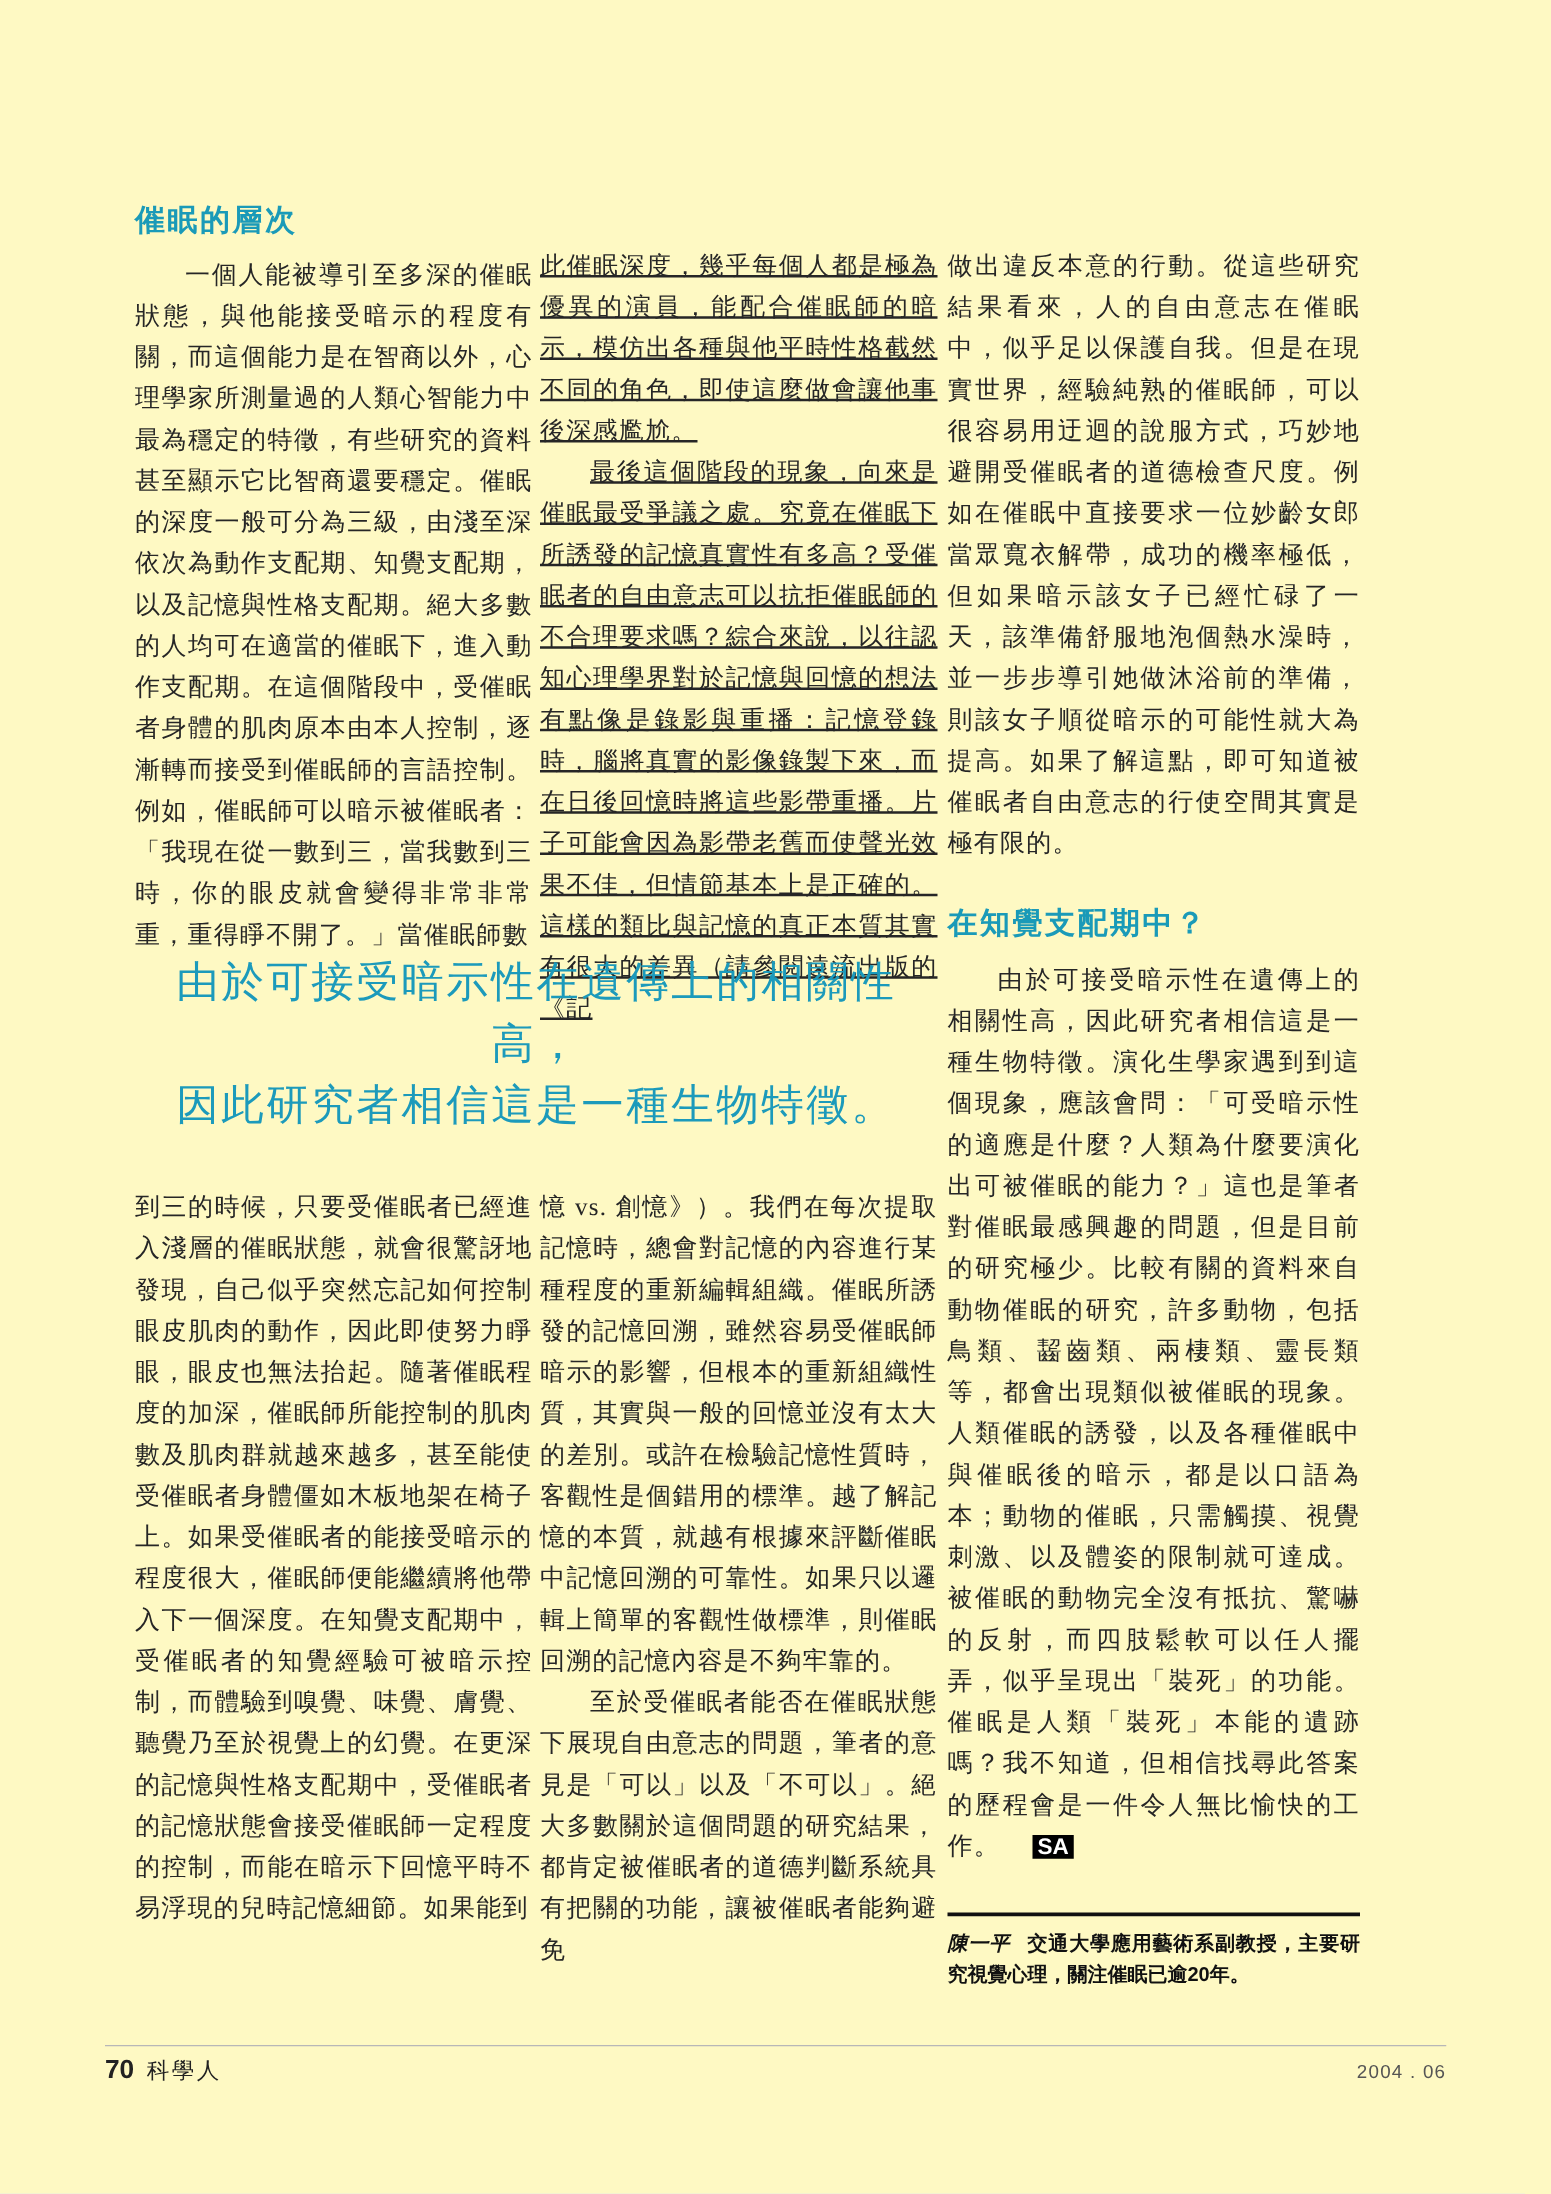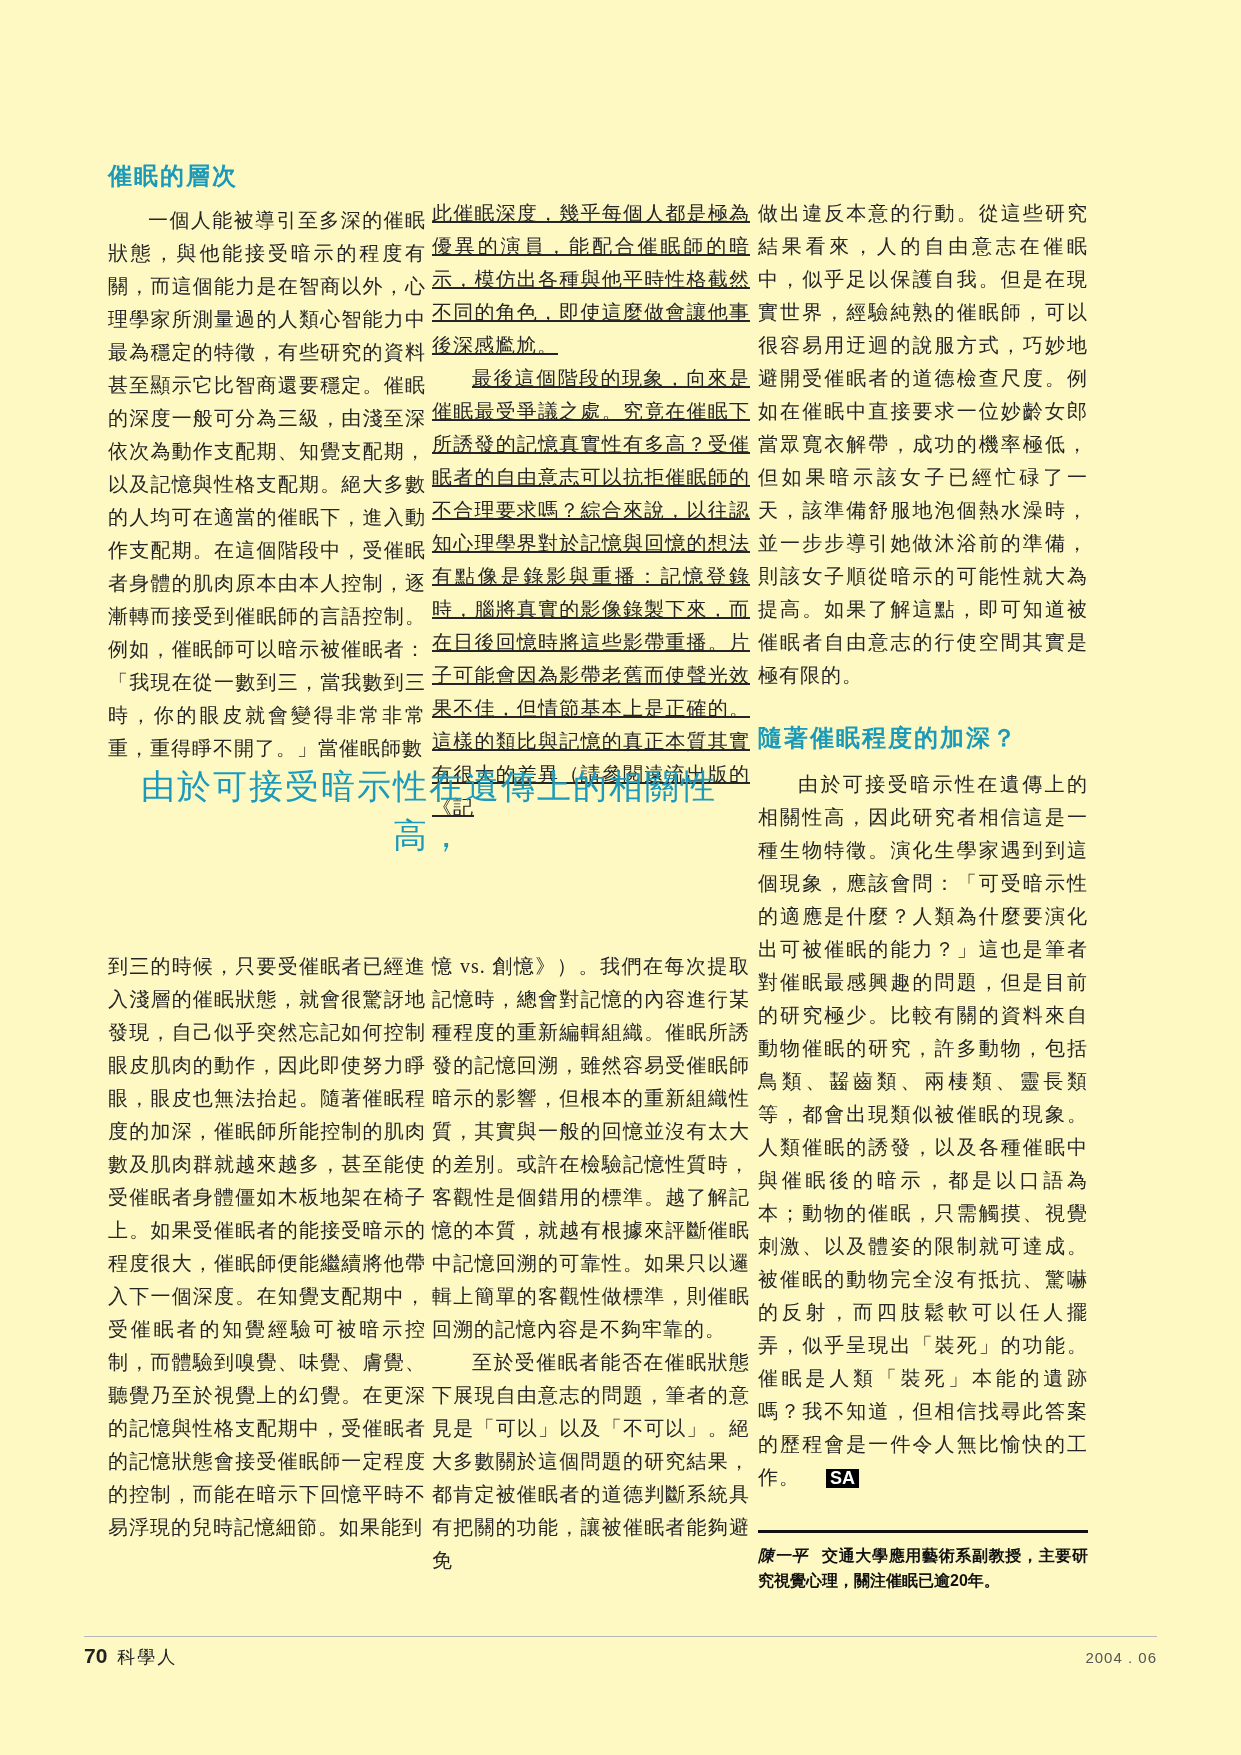--- a/index.html
+++ b/index.html
@@ -99,28 +99,29 @@
     <p class="body indent">一個人能被導引至多深的催眠狀態，與他能接受暗示的程度有關，而這個能力是在智商以外，心理學家所測量過的人類心智能力中最為穩定的特徵，有些研究的資料甚至顯示它比智商還要穩定。催眠的深度一般可分為三級，由淺至深依次為動作支配期、知覺支配期，以及記憶與性格支配期。絕大多數的人均可在適當的催眠下，進入動作支配期。在這個階段中，受催眠者身體的肌肉原本由本人控制，逐漸轉而接受到催眠師的言語控制。例如，催眠師可以暗示被催眠者：「我現在從一數到三，當我數到三時，你的眼皮就會變得非常非常重，重得睜不開了。」當催眠師數</p>
   </section>
 
   <section class="col" style="left:432px;top:197px;width:318px;text-decoration:underline;">
     <p class="body">此催眠深度，幾乎每個人都是極為優異的演員，能配合催眠師的暗示，模仿出各種與他平時性格截然不同的角色，即使這麼做會讓他事後深感尷尬。</p>
     <p class="body indent">最後這個階段的現象，向來是催眠最受爭議之處。究竟在催眠下所誘發的記憶真實性有多高？受催眠者的自由意志可以抗拒催眠師的不合理要求嗎？綜合來說，以往認知心理學界對於記憶與回憶的想法有點像是錄影與重播：記憶登錄時，腦將真實的影像錄製下來，而在日後回憶時將這些影帶重播。片子可能會因為影帶老舊而使聲光效果不佳，但情節基本上是正確的。這樣的類比與記憶的真正本質其實有很大的差異（請參閱遠流出版的《記</p>
   </section>
 
   <section class="col" style="left:758px;top:197px;width:330px;">
     <p class="body">做出違反本意的行動。從這些研究結果看來，人的自由意志在催眠中，似乎足以保護自我。但是在現實世界，經驗純熟的催眠師，可以很容易用迂迴的說服方式，巧妙地避開受催眠者的道德檢查尺度。例如在催眠中直接要求一位妙齡女郎當眾寬衣解帶，成功的機率極低，但如果暗示該女子已經忙碌了一天，該準備舒服地泡個熱水澡時，並一步步導引她做沐浴前的準備，則該女子順從暗示的可能性就大為提高。如果了解這點，即可知道被催眠者自由意志的行使空間其實是極有限的。</p>
-    <h2 class="sec-heading inner">隨著催眠程度的加深？</h2>
+    <h2 class="sec-heading inner">在知覺支配期中？</h2>
     <p class="body indent"><span>由於可接受暗示性在遺傳上的相關性高，因此研究者相信這是一種生物特徵。演化生學家遇到到這個現象，應該會問：「可受暗示性的適應是什麼？人類為什麼要演化出可被催眠的能力？」這也是筆者對催眠最感興趣的問題，但是目前的研究極少。比較有關的資料來自動物催眠的研究，許多動物，包括鳥類、齧齒類、兩棲類、靈長類等，都會出現類似被催眠的現象。人類催眠的誘發，以及各種催眠中與催眠後的暗示，都是以口語為本；動物的催眠，只需觸摸、視覺刺激、以及體姿的限制就可達成。被催眠的動物完全沒有抵抗、驚嚇的反射，而四肢鬆軟可以任人擺弄，似乎呈現出「裝死」的功能。催眠是人類「裝死」本能的遺跡嗎？我不知道，但相信找尋此答案的歷程會是一件令人無比愉快的工作。</span><span class="sa-badge">SA</span></p>
     <div class="bio-rule"></div>
     <p class="bio"><span class="bio-name">陳一平</span><span>交通大學應用藝術系副教授，主要研究視覺心理，關注催眠已逾20年。</span></p>
   </section>
 
   <div class="pullquote" style="left:108px;top:762px;width:642px;">
     <div>由於可接受暗示性在遺傳上的相關性高，</div>
+    <div>因此研究者相信這是一種生物特徵。</div>
   </div>
 
   <section class="col" style="left:108px;top:950px;width:318px;">
     <p class="body">到三的時候，只要受催眠者已經進入淺層的催眠狀態，就會很驚訝地發現，自己似乎突然忘記如何控制眼皮肌肉的動作，因此即使努力睜眼，眼皮也無法抬起。隨著催眠程度的加深，催眠師所能控制的肌肉數及肌肉群就越來越多，甚至能使受催眠者身體僵如木板地架在椅子上。如果受催眠者的能接受暗示的程度很大，催眠師便能繼續將他帶入下一個深度。在知覺支配期中，受催眠者的知覺經驗可被暗示控制，而體驗到嗅覺、味覺、膚覺、聽覺乃至於視覺上的幻覺。在更深的記憶與性格支配期中，受催眠者的記憶狀態會接受催眠師一定程度的控制，而能在暗示下回憶平時不易浮現的兒時記憶細節。如果能到</p>
   </section>
 
   <section class="col" style="left:432px;top:950px;width:318px;">
     <p class="body">憶 vs. 創憶》）。我們在每次提取記憶時，總會對記憶的內容進行某種程度的重新編輯組織。催眠所誘發的記憶回溯，雖然容易受催眠師暗示的影響，但根本的重新組織性質，其實與一般的回憶並沒有太大的差別。或許在檢驗記憶性質時，客觀性是個錯用的標準。越了解記憶的本質，就越有根據來評斷催眠中記憶回溯的可靠性。如果只以邏輯上簡單的客觀性做標準，則催眠回溯的記憶內容是不夠牢靠的。</p>
     <p class="body indent">至於受催眠者能否在催眠狀態下展現自由意志的問題，筆者的意見是「可以」以及「不可以」。絕大多數關於這個問題的研究結果，都肯定被催眠者的道德判斷系統具有把關的功能，讓被催眠者能夠避免</p>
   </section>

